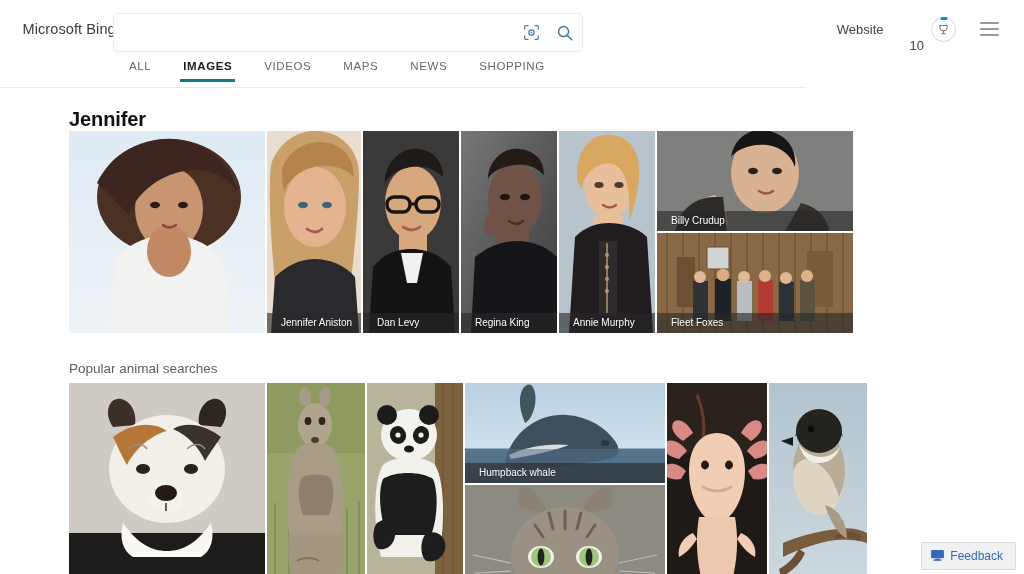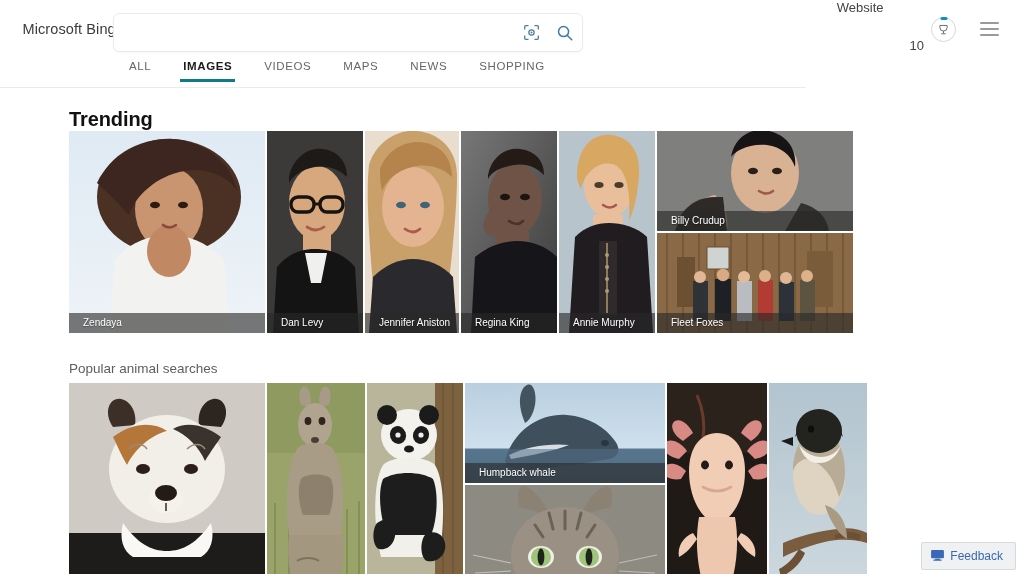--- a/index.html
+++ b/index.html
@@ -56,21 +56,21 @@
   }
   .sb-icon {
     width: 34px; height: 100%;
     display: flex; align-items: center; justify-content: center;
     cursor: pointer;
   }
   .sb-icon svg { display: block; }
 
   .hdr-right {
     position: absolute; right: 0; top: 0; height: 58px;
-    display: flex; gap: 0;
+    display: flex; align-items: center; gap: 0;
   }
   .website-link {
     font-size: 13px; color: #444; padding: 0 14px; cursor: pointer;
     white-space: nowrap;
   }
   .rewards {
     display: flex; align-items: center; gap: 7px; padding: 0 12px; cursor: pointer;
   }
   .rewards-count { font-size: 13px; color: #444; margin-top: 32px; }
   .rewards-ring {
@@ -217,21 +217,21 @@
   <span class="tab active">IMAGES</span>
   <span class="tab">VIDEOS</span>
   <span class="tab">MAPS</span>
   <span class="tab">NEWS</span>
   <span class="tab">SHOPPING</span>
 </div>
 
 <div class="content">
 
   <div class="seg-tabs">
-    <span class="seg-tab active">Trending</span>
+    <span class="seg-tab active">Jennifer</span>
   </div>
 
 
   <div class="grid">
 
     <div class="cell" style="width:196px">
       <svg class="ph" viewBox="0 0 196 202" preserveAspectRatio="none">
         <defs>
             <linearGradient id="gz" x1="0" y1="0" x2="0" y2="1">
           <stop offset="0" stop-color="#dfeaf4"></stop>
@@ -241,51 +241,50 @@
         <rect width="196" height="202" fill="url(#gz)"></rect>
         <ellipse cx="100" cy="66" rx="72" ry="58" fill="#4b3024"></ellipse>
         <ellipse cx="100" cy="78" rx="34" ry="42" fill="#c99470"></ellipse>
         <path d="M46 128c14-16 34-24 54-24s42 9 55 26l6 72H40z" fill="#f2f2f0"></path>
         <ellipse cx="100" cy="120" rx="22" ry="26" fill="#c08963"></ellipse>
         <path d="M28 52c14-30 50-46 76-44 30 2 58 22 64 52-8-14-30-24-52-20-30 5-50 26-56 44-8-8-18-20-32-32z" fill="#3d2620"></path>
         <ellipse cx="86" cy="74" rx="5" ry="3.3" fill="#2d1b12"></ellipse>
         <ellipse cx="114" cy="74" rx="5" ry="3.3" fill="#2d1b12"></ellipse>
         <path d="M94 94q6 5 13 0" stroke="#8a4a40" stroke-width="2.6" fill="none" stroke-linecap="round"></path>
       </svg>
-      <div class="label">Zendaya</div>
+    </div>
+
+    <div class="cell" style="width:94px">
+      <svg class="ph" viewBox="0 0 94 202" preserveAspectRatio="none">
+        <rect width="94" height="202" fill="#e8ddcf"></rect>
+        <path d="M4 34C12 8 36-2 52 0c22 2 40 18 40 44 0 40-6 90-14 158H12C6 130 0 70 4 34z" fill="#c9a06a"></path>
+        <ellipse cx="48" cy="76" rx="31" ry="40" fill="#e3b48f"></ellipse>
+        <path d="M15 38c8-22 30-30 46-26 18 4 26 18 26 34-10-10-26-14-40-10-16 4-26 14-30 24-2-8-2-16-2-22z" fill="#b5844d"></path>
+        <ellipse cx="36" cy="74" rx="5" ry="3.3" fill="#3e6478"></ellipse>
+        <ellipse cx="60" cy="74" rx="5" ry="3.3" fill="#3e6478"></ellipse>
+        <path d="M40 98q8 6 15 0" stroke="#a85a52" stroke-width="2.8" fill="none" stroke-linecap="round"></path>
+        <path d="M8 146c12-12 26-18 40-18s30 6 40 18l4 56H4z" fill="#2a2a2e"></path>
+      </svg>
+      <div class="label">Jennifer Aniston</div>
     </div>
 
     <div class="cell" style="width:96px">
       <svg class="ph" viewBox="0 0 96 202" preserveAspectRatio="none">
         <rect width="96" height="202" fill="#3c3a38"></rect>
         <ellipse cx="50" cy="72" rx="28" ry="37" fill="#d7a77e"></ellipse>
         <path d="M22 46c4-20 20-30 34-28 16 2 24 14 24 28-8-8-20-12-32-10s-22 8-26 16z" fill="#1e1a18"></path>
         <rect x="24" y="66" width="23" height="15" rx="7" fill="none" stroke="#17130f" stroke-width="3.4"></rect>
         <rect x="53" y="66" width="23" height="15" rx="7" fill="none" stroke="#17130f" stroke-width="3.4"></rect>
         <path d="M47 73h6" stroke="#17130f" stroke-width="3"></path>
         <path d="M40 96q9 6 17 0" stroke="#a85d4c" stroke-width="2.8" fill="none" stroke-linecap="round"></path>
         <path d="M36 104h28v22H36z" fill="#d7a77e"></path>
         <path d="M10 136c10-12 22-18 38-18s30 6 40 18l4 66H6z" fill="#141414"></path>
         <path d="M38 122h22l-6 30h-10z" fill="#f0f0ee"></path>
       </svg>
       <div class="label">Dan Levy</div>
-    </div>
-
-    <div class="cell" style="width:94px">
-      <svg class="ph" viewBox="0 0 94 202" preserveAspectRatio="none">
-        <rect width="94" height="202" fill="#e8ddcf"></rect>
-        <path d="M4 34C12 8 36-2 52 0c22 2 40 18 40 44 0 40-6 90-14 158H12C6 130 0 70 4 34z" fill="#c9a06a"></path>
-        <ellipse cx="48" cy="76" rx="31" ry="40" fill="#e3b48f"></ellipse>
-        <path d="M15 38c8-22 30-30 46-26 18 4 26 18 26 34-10-10-26-14-40-10-16 4-26 14-30 24-2-8-2-16-2-22z" fill="#b5844d"></path>
-        <ellipse cx="36" cy="74" rx="5" ry="3.3" fill="#3e6478"></ellipse>
-        <ellipse cx="60" cy="74" rx="5" ry="3.3" fill="#3e6478"></ellipse>
-        <path d="M40 98q8 6 15 0" stroke="#a85a52" stroke-width="2.8" fill="none" stroke-linecap="round"></path>
-        <path d="M8 146c12-12 26-18 40-18s30 6 40 18l4 56H4z" fill="#2a2a2e"></path>
-      </svg>
-      <div class="label">Jennifer Aniston</div>
     </div>
 
     <div class="cell" style="width:96px">
       <svg class="ph" viewBox="0 0 96 202" preserveAspectRatio="none">
         <defs>
             <linearGradient id="gr" x1="0" y1="0" x2="1" y2="1">
           <stop offset="0" stop-color="#777"></stop>
               <stop offset="1" stop-color="#3b3b3b"></stop>
             </linearGradient>
           </defs>

